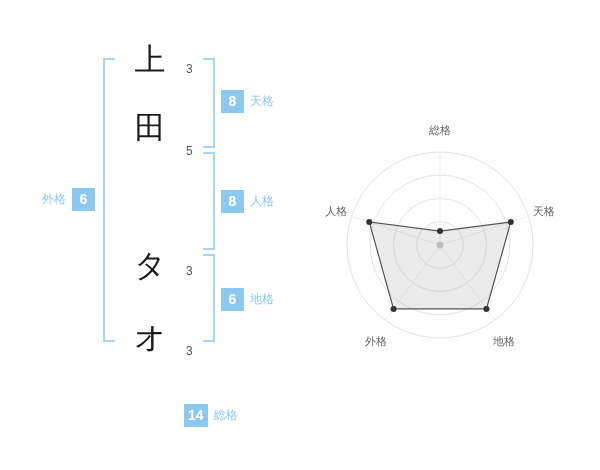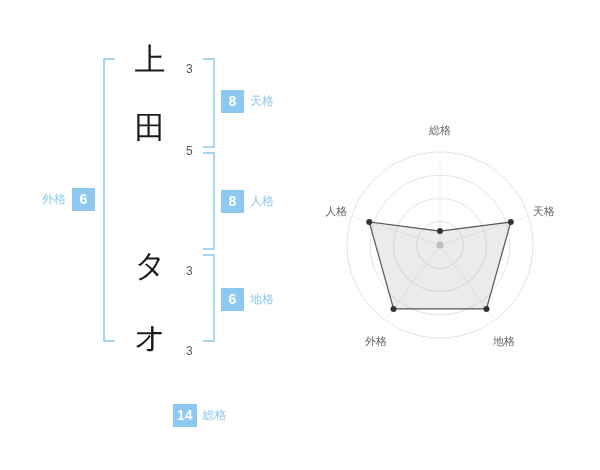--- a/index.html
+++ b/index.html
@@ -51,21 +51,21 @@
   </div>
   <div class="kaku-group" style="left:221px;top:190px;">
     <span class="badge">8</span>
     <span class="kaku-label">人格</span>
   </div>
   <div class="kaku-group" style="left:221px;top:288px;">
     <span class="badge">6</span>
     <span class="kaku-label">地格</span>
   </div>
 
-  <div class="kaku-group" style="left:141px;top:404px;padding-left:32px;">
+  <div class="kaku-group" style="left:152px;top:404px;padding-left:32px;">
     <span class="badge">14</span>
     <span class="kaku-label">総格</span>
   </div>
 
   <div class="radar-wrap">
     <svg id="radar-svg" width="290" height="280">
         <circle cx="144" cy="140" r="23.25" fill="none" stroke="#e4e4e4" stroke-width="1"></circle>
         <circle cx="144" cy="140" r="46.5" fill="none" stroke="#e4e4e4" stroke-width="1"></circle>
         <circle cx="144" cy="140" r="69.75" fill="none" stroke="#e4e4e4" stroke-width="1"></circle>
         <circle cx="144" cy="140" r="93" fill="none" stroke="#e4e4e4" stroke-width="1"></circle>

